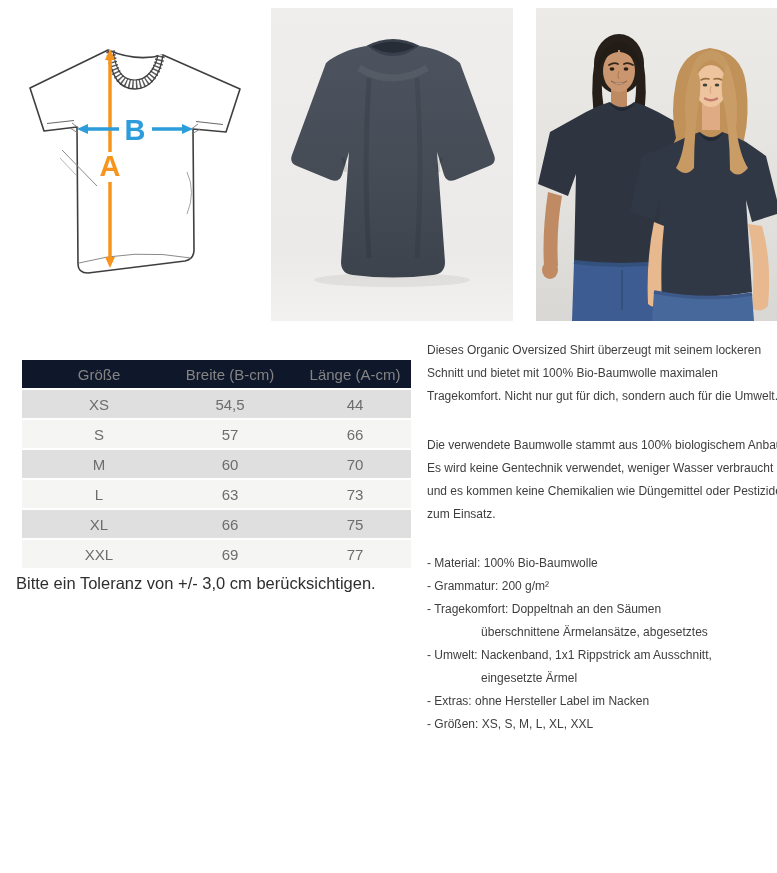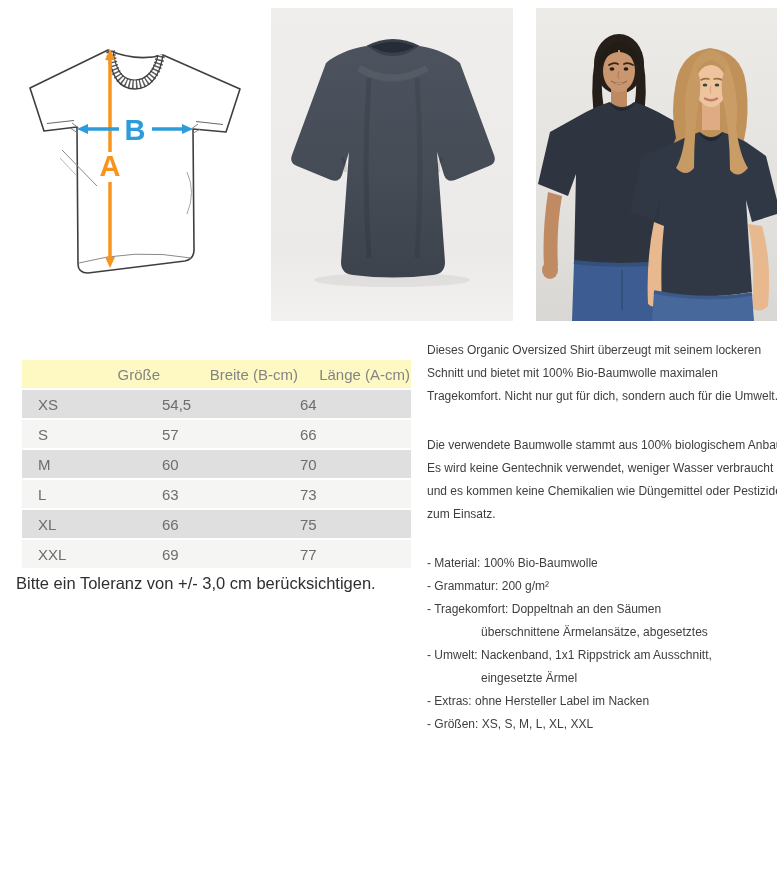--- a/index.html
+++ b/index.html
@@ -9,22 +9,22 @@
   .photo{position:absolute;overflow:hidden;}
   .photo.product{left:271px;top:8px;width:242px;height:313px;
                  background:linear-gradient(180deg,#efeeec 0%,#ebeae8 78%,#f2f1ef 100%);}
   .photo.models{left:536px;top:8px;width:241px;height:313px;
                 background:linear-gradient(180deg,#edebe8 0%,#e3e1de 65%,#d9d7d4 100%);}
   .diagram{position:absolute;left:0;top:0;width:260px;height:330px;}
 
   table.size-table{position:absolute;left:22px;top:358px;width:368px;
                    border-collapse:separate;border-spacing:0 2px;
                    font-size:15px;color:#6d6d6d;table-layout:fixed;}
-  .size-table th{font-weight:400;text-align:right;height:26px;background:#fef9c3;color:#848484;}
-  .size-table td{height:26px;}
+  .size-table th{font-weight:400;text-align:center;height:26px;background:#0f172a;color:#848484;}
+  .size-table td{height:26px;text-align:center;}
   .size-table th:nth-child(1),.size-table td:nth-child(1){width:122px;padding-left:16px;}
   .size-table th:nth-child(2),.size-table td:nth-child(2){width:136px;}
   .size-table th:nth-child(3),.size-table td:nth-child(3){width:110px;}
   .size-table tbody tr:nth-child(odd) td{background:#dfdfdf;}
   .size-table tbody tr:nth-child(even) td{background:#f5f5f4;}
 
   .tolerance{position:absolute;left:16px;top:574px;margin:0;
              font-size:16.5px;color:#2f2f2f;}
 
   .description{position:absolute;left:427px;top:339px;width:368px;
@@ -159,21 +159,21 @@
       <tr>
         <th>Größe</th>
         <th>Breite (B-cm)</th>
         <th>Länge (A-cm)</th>
       </tr>
     </thead>
     <tbody>
       <tr>
         <td>XS</td>
         <td>54,5</td>
-        <td>64</td>
+        <td>44</td>
       </tr>
       <tr>
         <td>S</td>
         <td>57</td>
         <td>66</td>
       </tr>
       <tr>
         <td>M</td>
         <td>60</td>
         <td>70</td>

